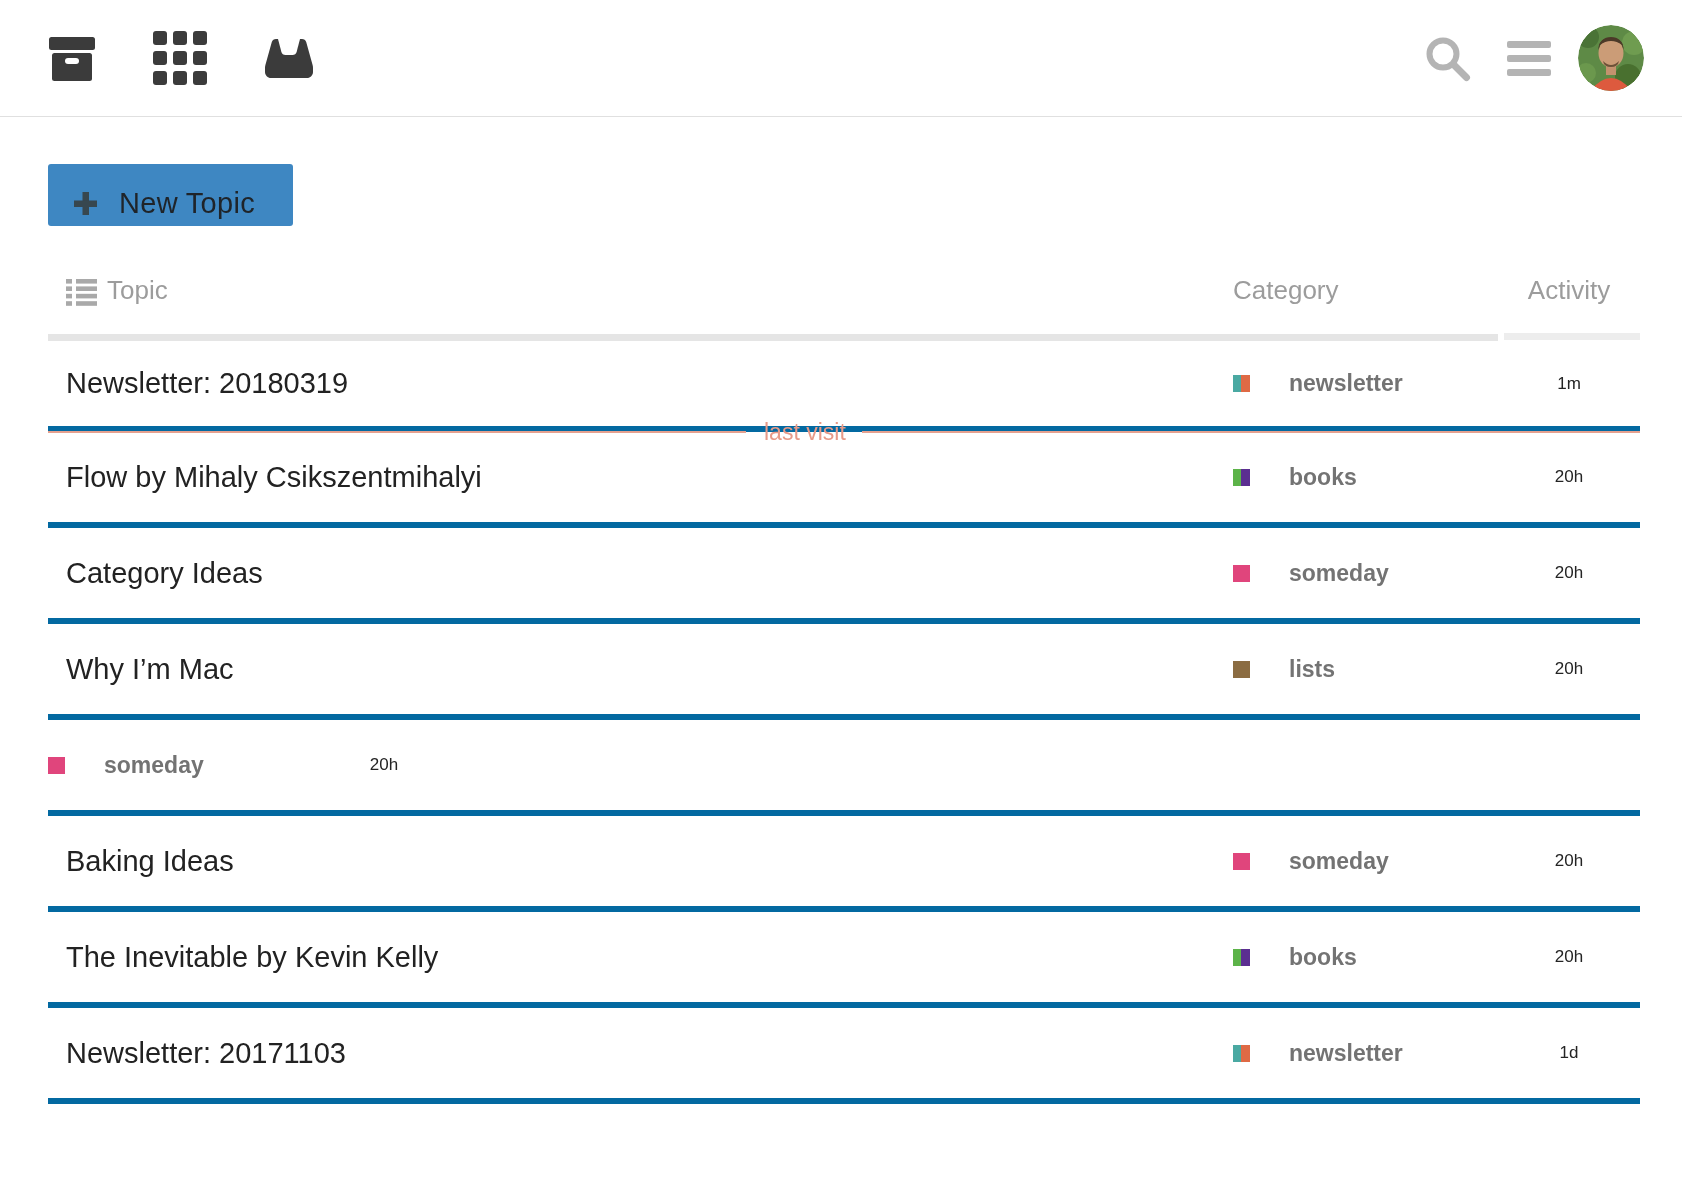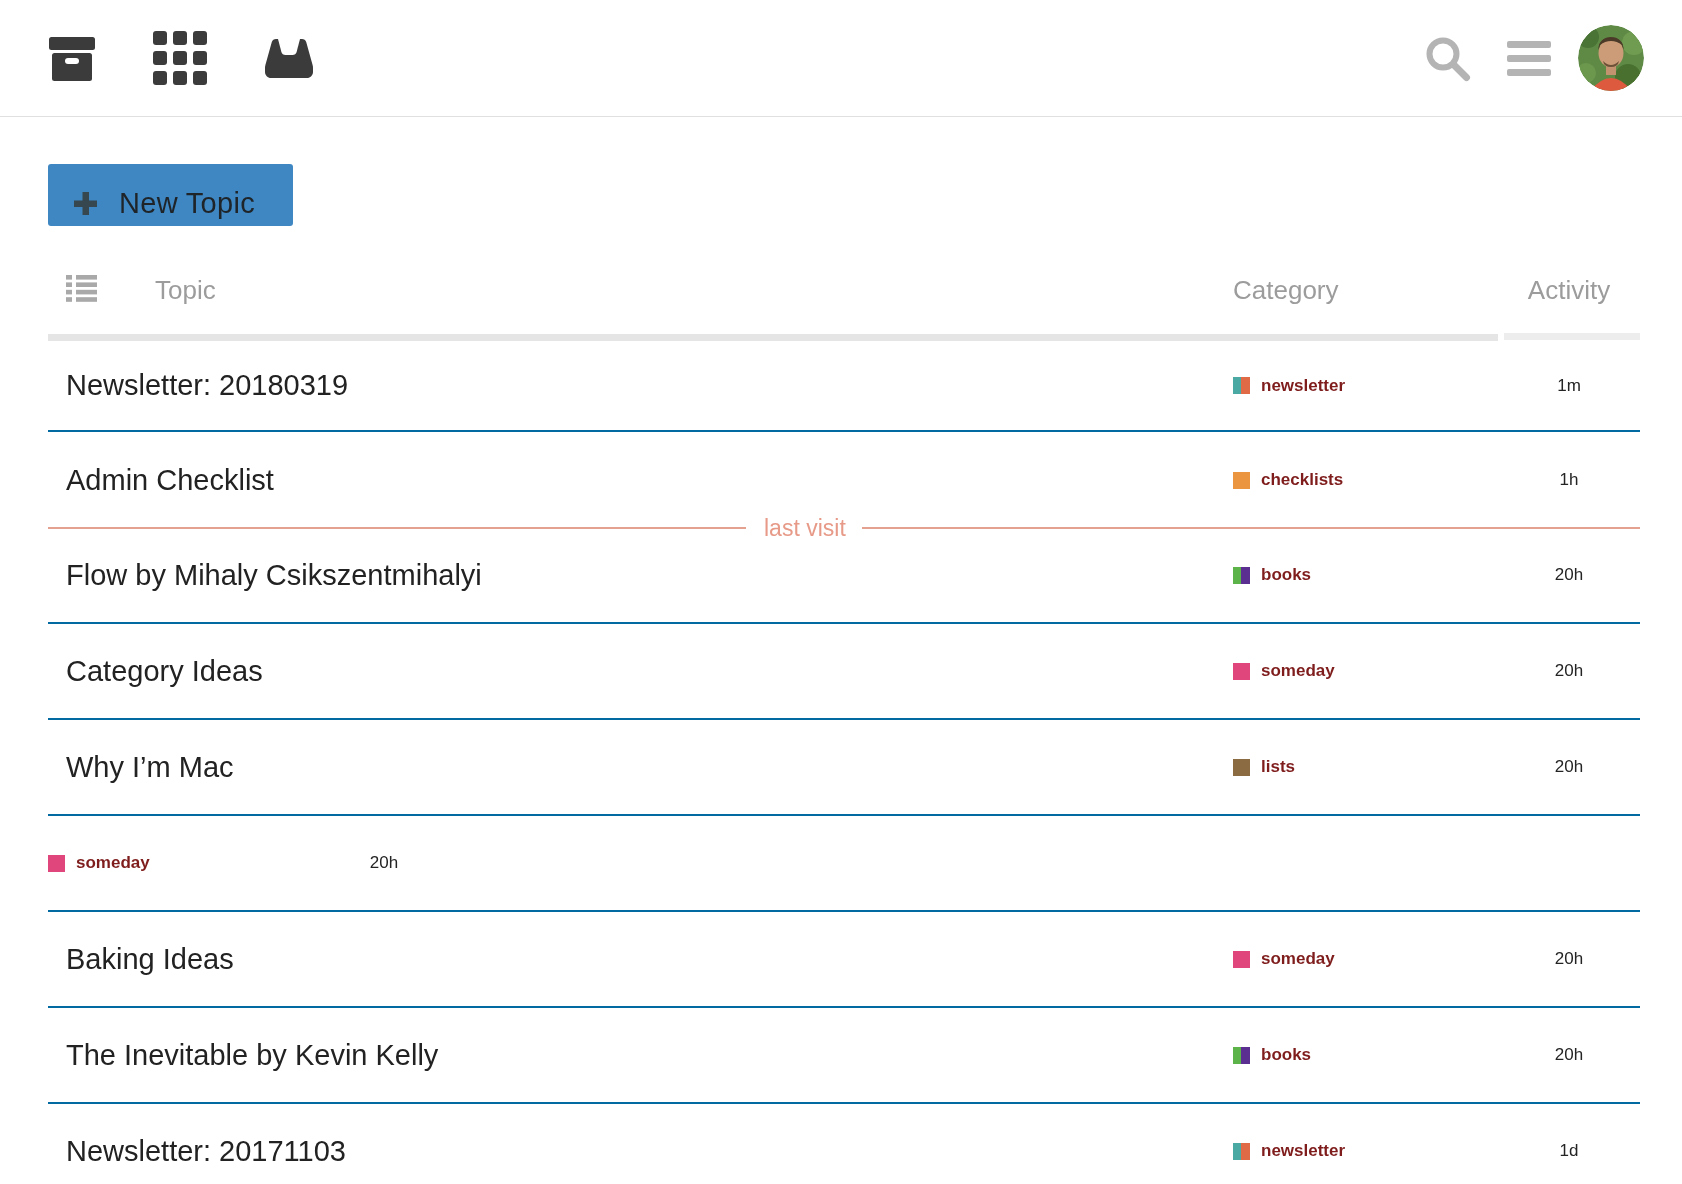--- a/index.html
+++ b/index.html
@@ -39,38 +39,38 @@
     padding: 16px 0 0 24px;
     cursor: pointer;
     font-family: "Liberation Sans", sans-serif;
   }
   .new-topic .plus { display: inline-flex; margin-right: 20px; }
   .new-topic .lbl { font-size: 29px; color: #1f2429; letter-spacing: 0.3px; }
 
   
   .list-header { margin-top: 28px; height: 72px; display: flex; align-items: center; }
   .hcell { color: #9c9c9c; font-size: 26px; }
-  .cell-topic { flex: 1; padding-left: 18px; display: flex; align-items: flex-start; gap: 48px; }
+  .cell-topic { flex: 1; padding-left: 18px; display: flex; align-items: flex-end; }
   .cell-category { width: 265px; display: flex; align-items: flex-end; }
   .cell-activity { width: 142px; text-align: center; }
   .topic-h-icon { margin-right: 10px; display: inline-flex; }
 
   .header-bar { margin-top: 7px; display: flex; height: 8px; }
   .header-bar .bar-a { width: 1450px; height: 7px; margin-top: 1px; background: #e5e5e5; }
   .header-bar .bar-gap { width: 6px; }
   .header-bar .bar-b { flex: 1; height: 7px; background: #ededed; }
 
   
-  .topic-row { height: 96px; display: flex; align-items: center; border-bottom: 2px solid #0369a1; }
+  .topic-row { height: 96px; display: flex; align-items: center; border-bottom: 6px solid #0369a1; }
   .topic-row.first { height: 91px; }
   .topic-row.no-border { border-bottom: none; }
   .topic-title { font-size: 29px; color: #222; cursor: pointer; }
   .cat-badge { display: inline-flex; align-items: center; cursor: pointer; }
   .cat-swatch { width: 17px; height: 17px; margin-right: 11px; display: inline-block; }
-  .cat-name { font-size: 17px; font-weight: bold; color: #7f1d1d; }
+  .cat-name { font-size: 23px; font-weight: bold; color: #737373; margin-left: 28px; }
   .activity-val { font-size: 17px; color: #242424; cursor: pointer; }
 
   
   .last-visit { height: 0; display: flex; align-items: center; overflow: visible; }
   .last-visit .line-a { width: 698px; height: 2px; background: #e5a18f; margin-right: 18px; }
   .last-visit .line-b { flex: 1; height: 2px; background: #e5a18f; margin-left: 16px; }
   .last-visit .lv-lbl { color: #e79a88; font-size: 23px; line-height: 0; }
 </style>
 </head>
 <body>
@@ -203,34 +203,20 @@
     <div class="cell-category">
       <span class="cat-badge">
         <span class="cat-swatch" style="background: linear-gradient(90deg, rgb(74, 169, 162) 50%, rgb(223, 106, 69) 50%);"></span>
         <span class="cat-name">newsletter</span>
       </span>
     </div>
     <div class="cell-activity">
       <span class="activity-val">1m</span>
     </div>
   </div>
-      <div class="topic-row no-border">
-    <div class="cell-topic">
-      <span class="topic-title">Admin Checklist</span>
-    </div>
-    <div class="cell-category">
-      <span class="cat-badge">
-        <span class="cat-swatch" style="background: rgb(236, 149, 64);"></span>
-        <span class="cat-name">checklists</span>
-      </span>
-    </div>
-    <div class="cell-activity">
-      <span class="activity-val">1h</span>
-    </div>
-  </div>
       <div class="last-visit">
     <span class="line-a"></span>
     <span class="lv-lbl">last visit</span>
     <span class="line-b"></span>
   </div>
       <div class="topic-row">
     <div class="cell-topic">
       <span class="topic-title">Flow by Mihaly Csikszentmihalyi</span>
     </div>
     <div class="cell-category">

